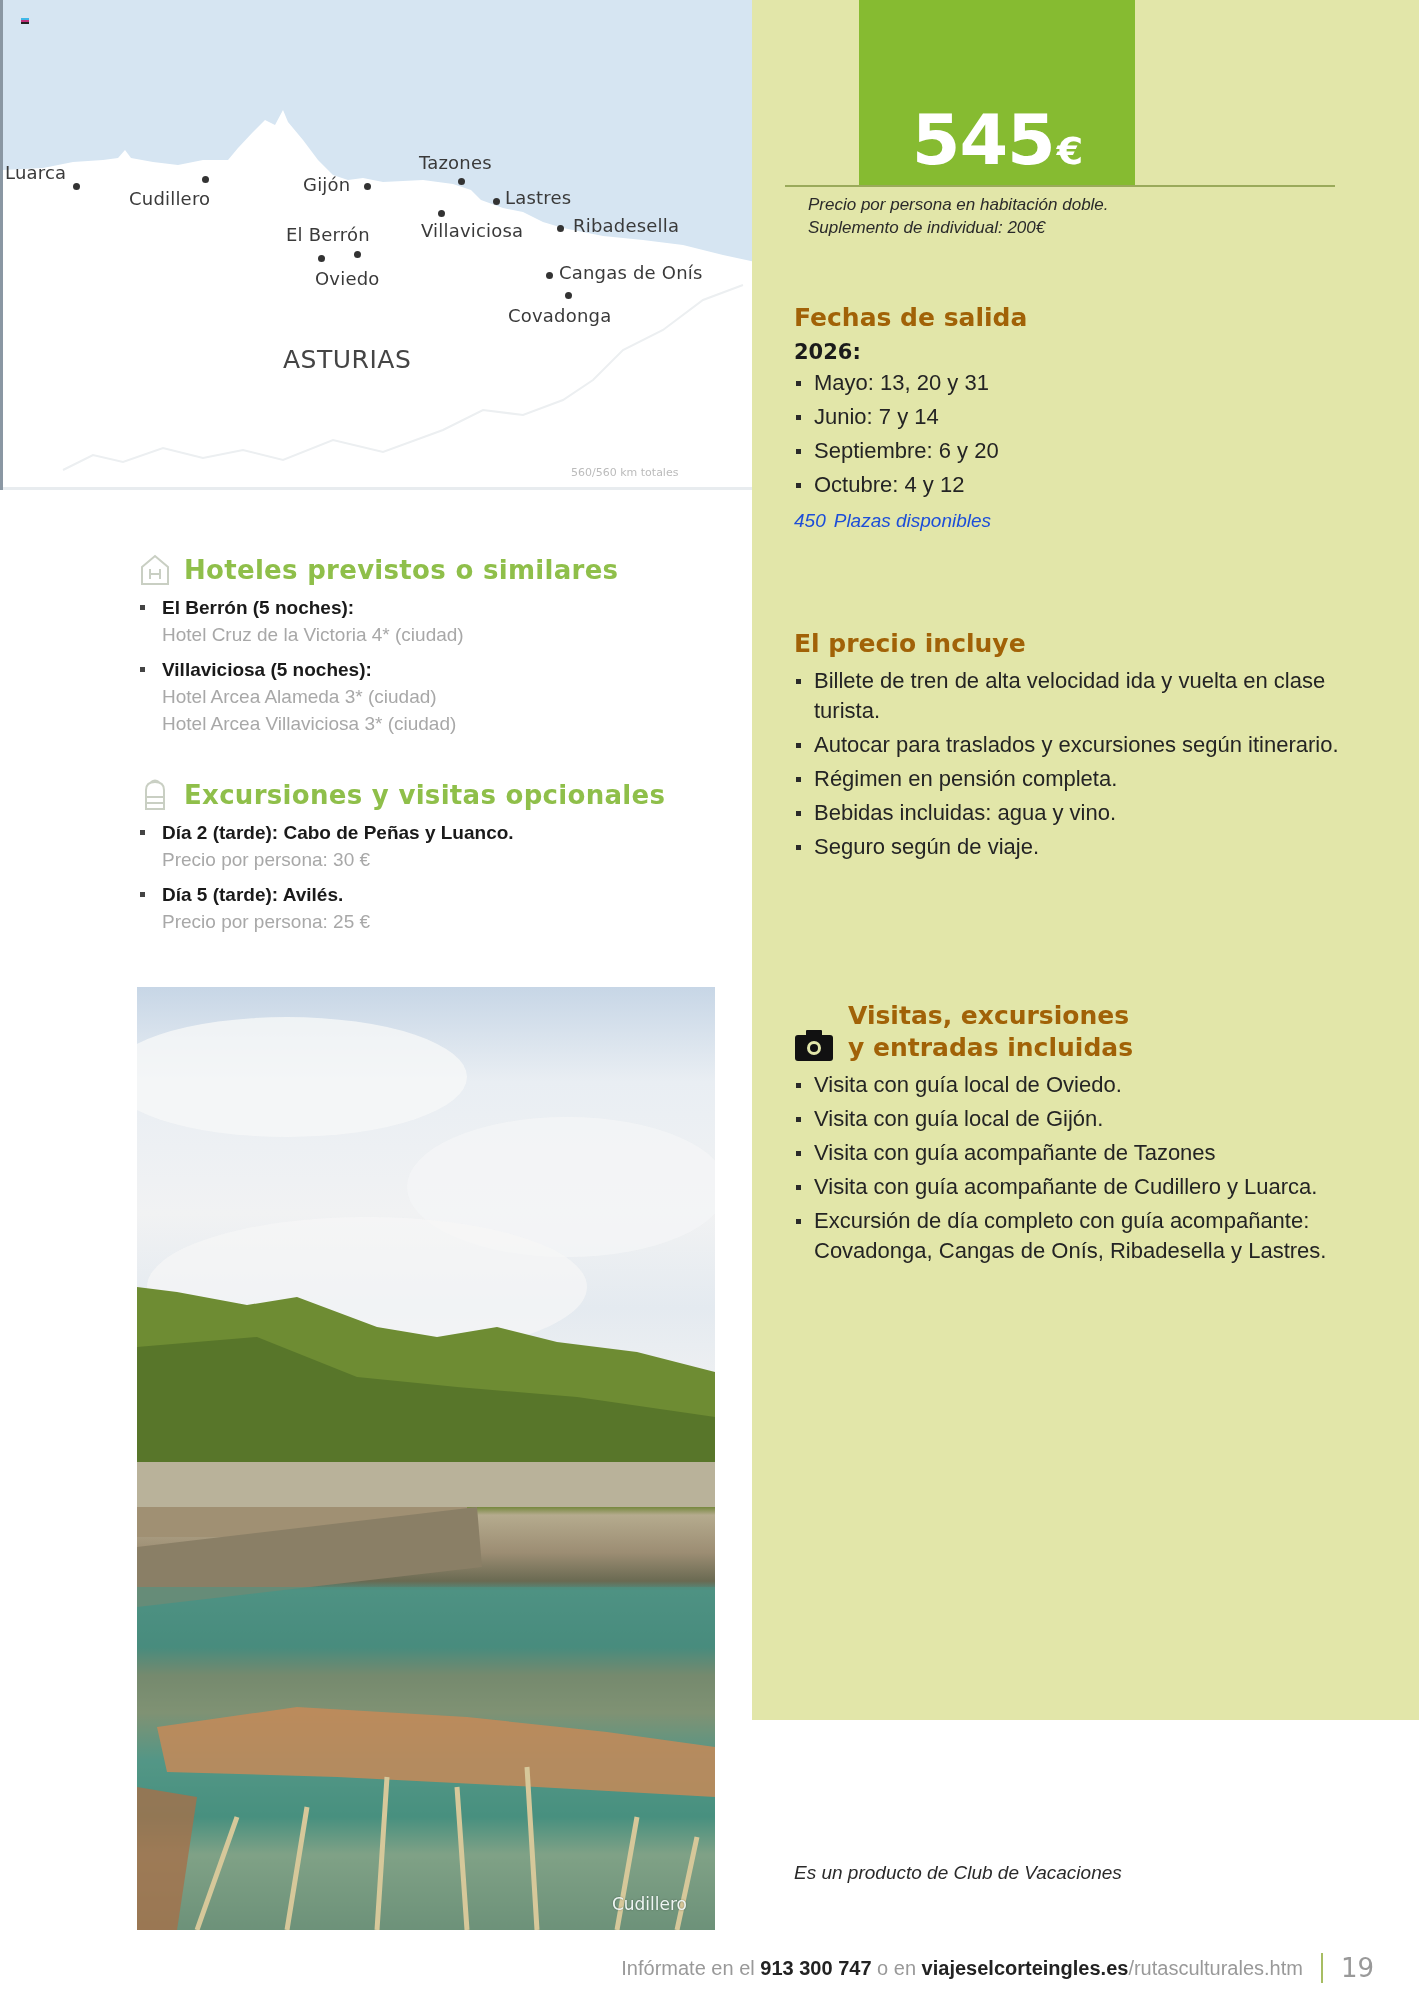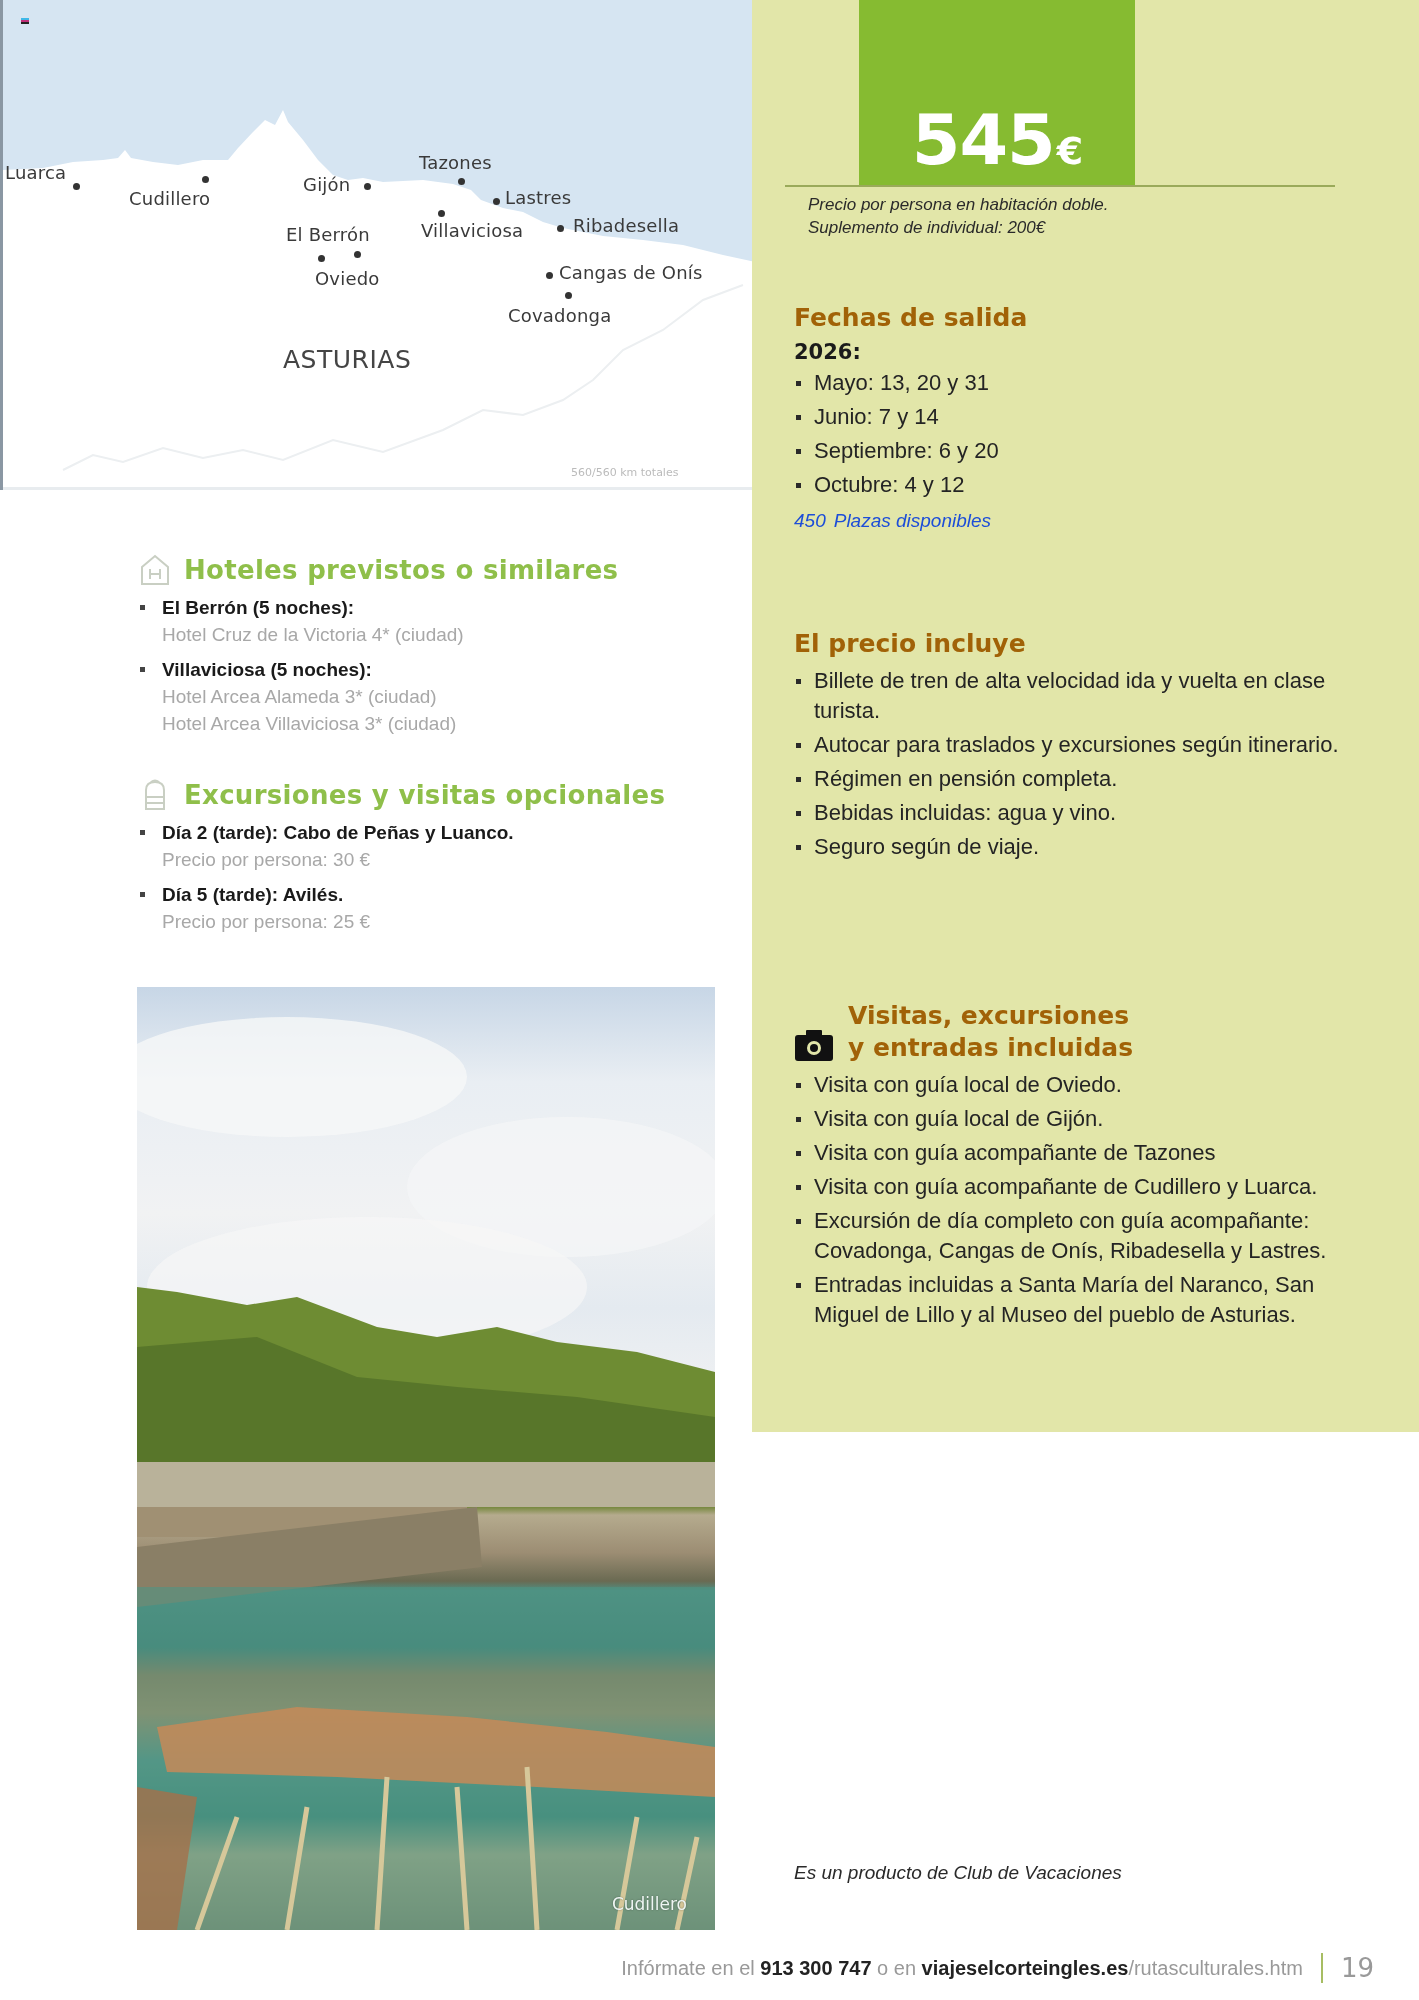--- a/index.html
+++ b/index.html
@@ -30,21 +30,21 @@
   .photo { position: absolute; left: 137px; top: 987px; width: 578px; height: 943px; overflow: hidden;
     background: linear-gradient(180deg,
       #c7d6e6 0%, #e9eef3 10%, #f1f2f3 24%, #e4eaf0 34%, #eef0f2 42%,
       #7e9a3f 42.5%, #5f7f2a 48%, #8a9a4a 52%, #6c8231 55%,
       #b5ab8e 56%, #9c8d73 60%, #6a6a52 63%,
       #4f8f82 64%, #3f7f74 70%, #b07a4e 73%, #c98f5c 77%, #5b9a8a 82%, #3e8a78 88%, #c9b58a 92%, #9b8e6a 100%); }
   .photo svg { position: absolute; left: 0; top: 0; }
   .photo .caption { position: absolute; right: 28px; bottom: 16px; color: #eef6f3; font-size: 17px; font-family: "DejaVu Sans", sans-serif; text-shadow: 0 0 2px rgba(0,0,0,0.4); }
 
   
-  .panel { position: absolute; left: 752px; top: 0; width: 667px; height: 1432px; background: #e2e6a9; }
+  .panel { position: absolute; left: 752px; top: 0; width: 667px; height: 1720px; background: #e2e6a9; }
   .price-box { position: absolute; left: 107px; top: 0; width: 276px; height: 185px; background: #86bb31; }
   .price-box .amount { position: absolute; left: 0; right: 0; bottom: 4px; text-align: center; color: #fff; font-family: "DejaVu Sans", sans-serif; font-weight: bold; font-size: 70px; letter-spacing: -1px; }
   .price-box .amount .cur { font-size: 38px; margin-left: 2px; }
   .price-rule { position: absolute; left: 33px; top: 185px; width: 550px; height: 2px; background: #9aaa5a; }
   .price-note { position: absolute; left: 56px; top: 193px; font-size: 17px; font-style: italic; color: #2a2a2a; line-height: 23px; }
 
   .rblock { position: absolute; left: 42px; width: 560px; }
   .rblock h2 { font-family: "DejaVu Sans", sans-serif; font-weight: bold; font-size: 25px; color: #a16207; line-height: 32px; margin-bottom: 6px; }
   .rblock .year { font-family: "DejaVu Sans", sans-serif; font-weight: bold; font-size: 21px; color: #1b1b1b; margin-bottom: 4px; }
   .rblock ul { list-style: none; }
@@ -225,21 +225,20 @@
         <circle cx="20" cy="20" r="4" fill="#111"></circle>
       </svg>
       <h2><span>Visitas, excursiones</span><br><span>y entradas incluidas</span></h2>
     </div>
     <ul>
       <li>Visita con guía local de Oviedo.</li>
       <li>Visita con guía local de Gijón.</li>
       <li>Visita con guía acompañante de Tazones</li>
       <li>Visita con guía acompañante de Cudillero y Luarca.</li>
       <li>Excursión de día completo con guía acompañante: Covadonga, Cangas de Onís, Ribadesella y Lastres.</li>
-      <li>Entradas incluidas a Santa María del Naranco, San Miguel de Lillo y al Museo del pueblo de Asturias.</li>
     </ul>
   </div>
 
   <div class="product-note">Es un producto de Club de Vacaciones</div>
 </div>
 
 <div class="footer">
   <span class="info">
     <span>Infórmate en el</span>
     <b>913 300 747</b>

